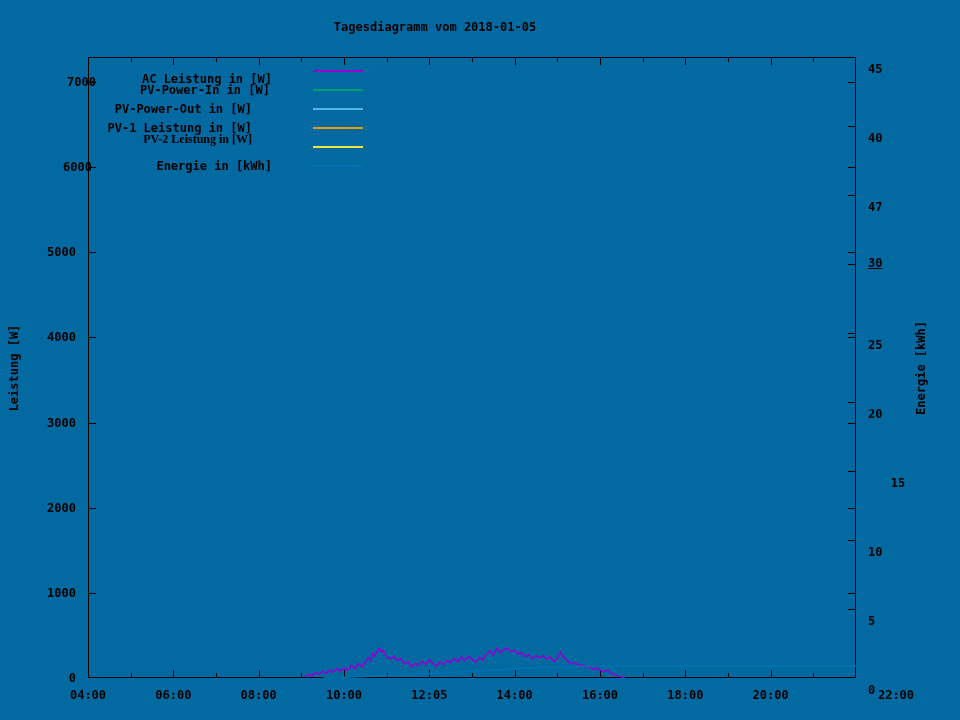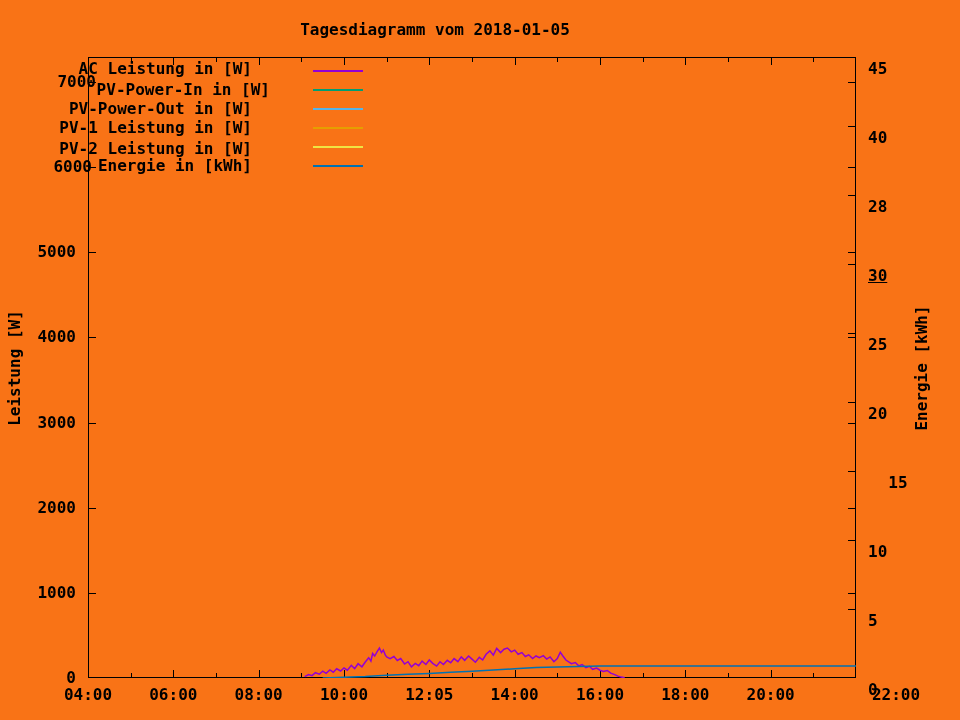--- a/index.html
+++ b/index.html
@@ -1,18 +1,18 @@
 <!DOCTYPE html>
 <html><head>
 <meta charset="utf-8">
 <style>
   html,body{margin:0;padding:0;background:#ffffff;}
-  #stage{position:relative;width:960px;height:720px;background:#f97316;overflow:hidden;
+  #stage{position:relative;width:960px;height:720px;background:#0369a1;overflow:hidden;
          font-family:"DejaVu Sans Mono","Liberation Mono",monospace;font-weight:bold;
-         font-size:16px;color:#000;}
+         font-size:12px;color:#000;}
   #title{position:absolute;top:20px;left:0;width:870px;text-align:center;}
   #plot-svg{position:absolute;left:88px;top:57px;}
   .rot-label{position:absolute;white-space:nowrap;transform:translate(-50%,-50%) rotate(-90deg);}
   #ylabel-left{left:14px;top:368px;}
   #ylabel-right{left:921px;top:368px;}
   .ytick-l{position:absolute;left:0;width:76px;height:16px;line-height:16px;text-align:right;}
   .ytick-r{position:absolute;left:868px;width:60px;height:16px;line-height:16px;text-align:left;margin-top:12px;}
   .xtick{position:absolute;top:687px;width:80px;height:16px;line-height:16px;text-align:center;}
   .legend-label{position:absolute;left:0;width:252px;height:16px;line-height:16px;text-align:right;}
   .legend-line{position:absolute;left:313px;width:50px;height:2px;}
@@ -101,42 +101,42 @@
       <div class="ytick-l" style="top: 329.446px;">4000</div>
       <div class="ytick-l" style="top: 244.308px;">5000</div>
       <div class="ytick-l" style="top: 159.169px; padding-left: 16px;">6000</div>
       <div class="ytick-l" style="top: 74.0307px; padding-left: 20px;">7000</div>
       <div class="ytick-r" style="top: 670px;">0</div>
       <div class="ytick-r" style="top: 601px;">5</div>
       <div class="ytick-r" style="top: 532px;">10</div>
       <div class="ytick-r" style="top: 463px; text-align: center;">15</div>
       <div class="ytick-r" style="top: 394px;">20</div>
       <div class="ytick-r" style="top: 325px;">25</div>
-      <div class="ytick-r" style="top: 256px; text-decoration: underline;">30</div>
-      <div class="ytick-r" style="top: 187px;">28</div>
+      <div class="ytick-r" style="top: 243px; text-decoration: underline;">30</div>
+      <div class="ytick-r" style="top: 187px;">47</div>
       <div class="ytick-r" style="top: 118px;">40</div>
       <div class="ytick-r" style="top: 49px;">45</div>
       <div class="xtick" style="left: 48px;">04:00</div>
       <div class="xtick" style="left: 133.333px;">06:00</div>
       <div class="xtick" style="left: 218.667px;">08:00</div>
       <div class="xtick" style="left: 304px;">10:00</div>
       <div class="xtick" style="left: 389.333px;">12:05</div>
       <div class="xtick" style="left: 474.667px;">14:00</div>
       <div class="xtick" style="left: 560px;">16:00</div>
       <div class="xtick" style="left: 645.333px;">18:00</div>
       <div class="xtick" style="left: 730.667px;">20:00</div>
       <div class="xtick" style="left: 856px;">22:00</div>
     </div>
   <div id="legend">
-      <div class="legend-label" style="top: 61px;">AC Leistung in [W]</div>
+      <div class="legend-label" style="top: 71px; padding-left: 20px;">AC Leistung in [W]</div>
       <div class="legend-line" style="top: 70px; background: rgb(148, 0, 211);"></div>
       <div class="legend-label" style="top: 82px; padding-left: 18px;">PV-Power-In in [W]</div>
       <div class="legend-line" style="top: 89px; background: rgb(0, 158, 115);"></div>
       <div class="legend-label" style="top: 101px;">PV-Power-Out in [W]</div>
       <div class="legend-line" style="top: 108px; background: rgb(86, 180, 233);"></div>
       <div class="legend-label" style="top: 120px;">PV-1 Leistung in [W]</div>
       <div class="legend-line" style="top: 127px; background: rgb(230, 159, 0);"></div>
-      <div class="legend-label" style="top: 141px;">PV-2 Leistung in [W]</div>
+      <div class="legend-label" style="top: 131px; font-family: Liberation Serif, serif;">PV-2 Leistung in [W]</div>
       <div class="legend-line" style="top: 146px; background: rgb(240, 228, 66);"></div>
-      <div class="legend-label" style="top: 158px;">Energie in [kWh]</div>
+      <div class="legend-label" style="top: 158px; padding-left: 20px;">Energie in [kWh]</div>
       <div class="legend-line" style="top: 165px; background: rgb(0, 114, 178);"></div>
     </div>
 </div>
 
 </body></html>

